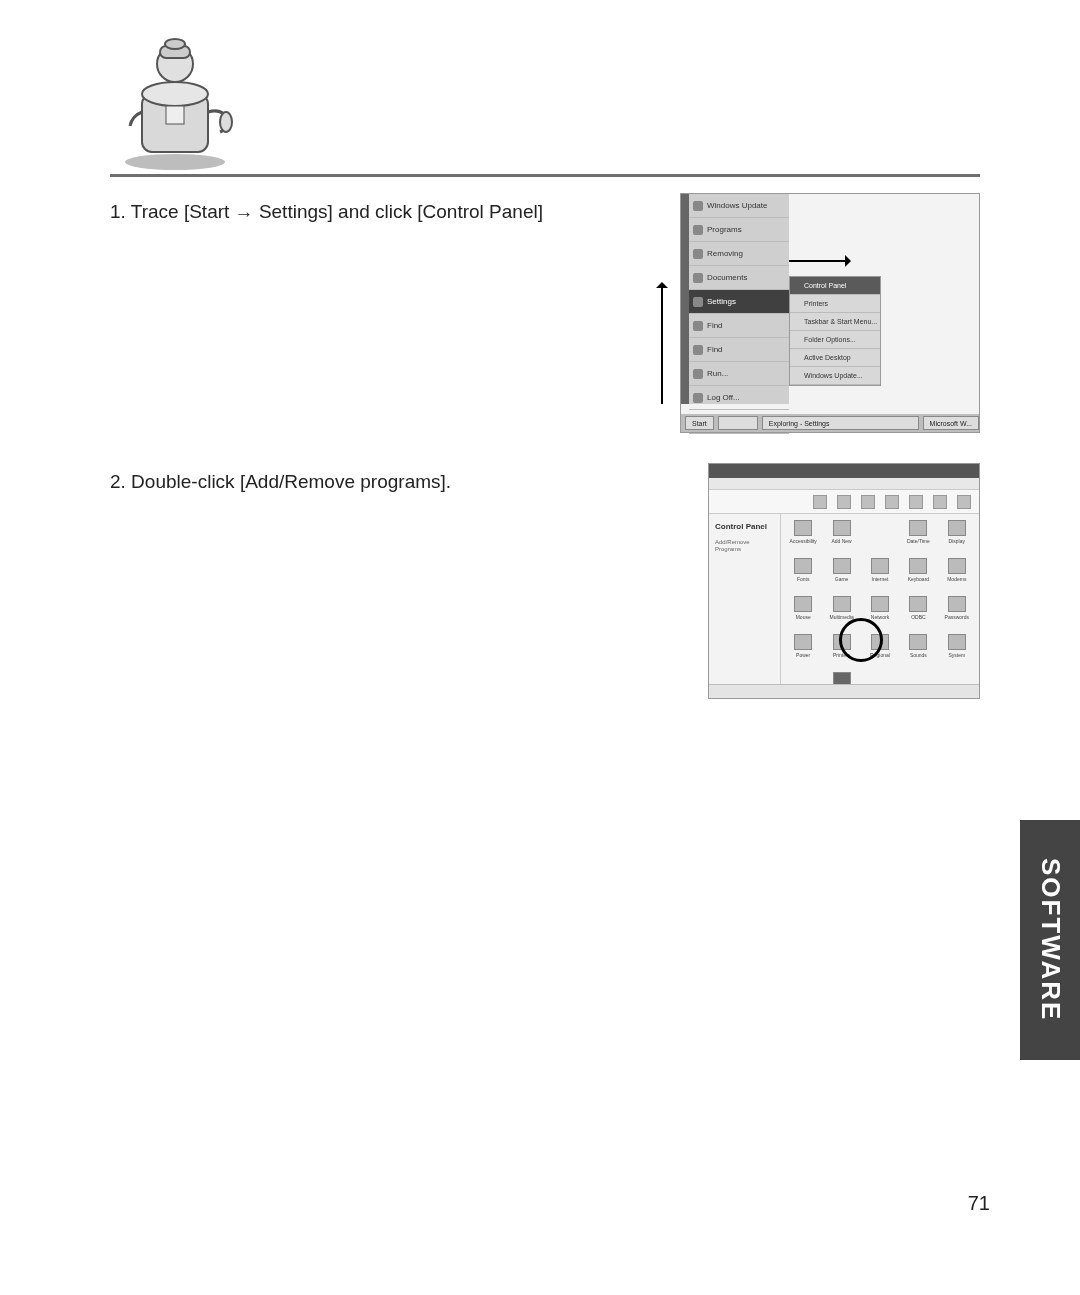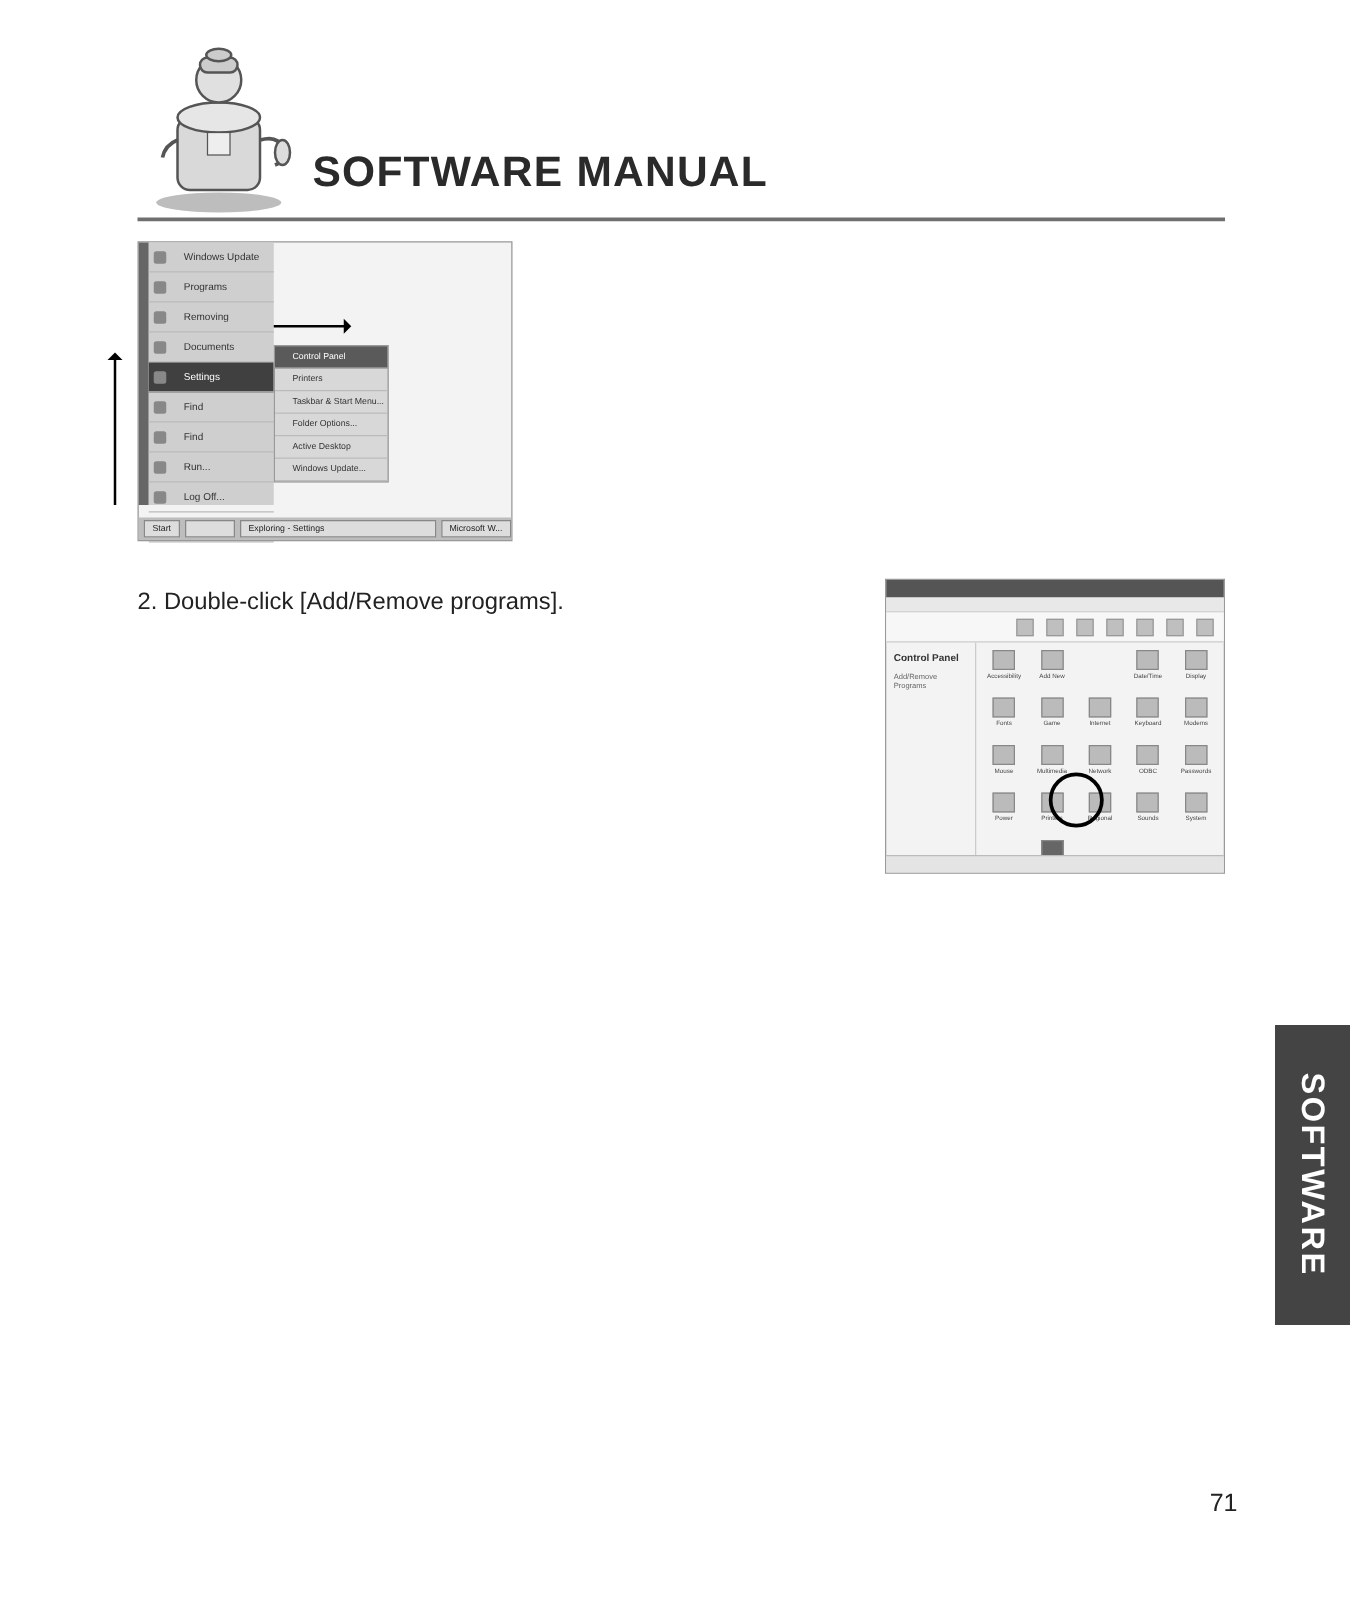--- a/index.html
+++ b/index.html
@@ -17,21 +17,21 @@
 
 .content-row { display: flex; align-items: flex-start; margin-bottom: 30px; }
 .step-text { font-size: 19px; line-height: 1.35; flex: 1; padding-top: 6px; padding-right: 20px; }
 
 .screenshot { border: 1px solid #999; background: #f3f3f3; }
 .shot1 { width: 300px; height: 240px; position: relative; }
 .shot2 { width: 272px; height: 236px; position: relative; }
 
 
 .s1-left { position: absolute; left: 8px; top: 0; width: 100px; height: 210px; background: #cfcfcf; }
-.s1-row { height: 24px; border-bottom: 1px solid #bbb; font-size: 8px; display: flex; align-items: center; padding-left: 28px; color: #333; position: relative; }
+.s1-row { height: 24px; border-bottom: 1px solid #bbb; font-size: 8px; display: flex; align-items: center; padding-left: 18px; color: #333; position: relative; }
 .s1-ico { width: 10px; height: 10px; background: #888; position: absolute; left: 4px; top: 7px; border-radius: 2px; }
 .s1-row.dark { background: #404040; color: #fff; }
 .s1-sub { position: absolute; left: 108px; top: 82px; width: 92px; background: #d8d8d8; border: 1px solid #999; }
 .s1-sub .s1-row { height: 18px; font-size: 7px; padding-left: 14px; }
 .s1-sub .s1-row.dark { background: #5a5a5a; }
 .s1-taskbar { position: absolute; left: 0; right: 0; bottom: 0; height: 18px; background: #bdbdbd; display: flex; font-size: 7px; align-items: center; }
 .s1-task-seg { border: 1px solid #888; height: 14px; margin-left: 4px; padding: 0 6px; display: flex; align-items: center; background: #ddd; }
 .s1-edge { position: absolute; left: 0; top: 0; width: 8px; height: 210px; background: #666; }
 .arrow-v { position: absolute; left: -20px; top: 90px; width: 2px; height: 120px; background: #000; }
 .arrow-v::before { content: ""; position: absolute; top: -8px; left: -5px; border: 6px solid transparent; border-bottom-color: #000; }
@@ -71,25 +71,25 @@
         <ellipse cx="65" cy="62" rx="33" ry="12" fill="#e6e6e6" stroke="#555" stroke-width="2"></ellipse>
         <rect x="56" y="74" width="18" height="18" fill="#eee" stroke="#555"></rect>
         <circle cx="65" cy="32" r="18" fill="#e0e0e0" stroke="#555" stroke-width="2"></circle>
         <rect x="50" y="14" width="30" height="12" rx="6" fill="#ccc" stroke="#555" stroke-width="2"></rect>
         <ellipse cx="65" cy="12" rx="10" ry="5" fill="#ccc" stroke="#555" stroke-width="2"></ellipse>
         <path d="M98 80 q14 -4 18 6 q4 10 -6 14" fill="none" stroke="#555" stroke-width="3"></path>
         <ellipse cx="116" cy="90" rx="6" ry="10" fill="#ddd" stroke="#555" stroke-width="2"></ellipse>
         <path d="M32 80 q-10 4 -12 14" fill="none" stroke="#555" stroke-width="3"></path>
       </svg>
     </div>
-    <div class="doc-title">SOFTWARE MANUAL</div>
   </div>
 
 
   <div class="content-row">
+    <div class="step-text">1. Trace [Start → Settings] and click [Control Panel]</div>
     <div class="screenshot shot1">
       <div class="s1-edge"></div>
       <div class="s1-left">
         <div class="s1-row">
             <div class="s1-ico"></div>
             <span>Windows Update</span>
           </div>
         <div class="s1-row">
             <div class="s1-ico"></div>
             <span>Programs</span>

